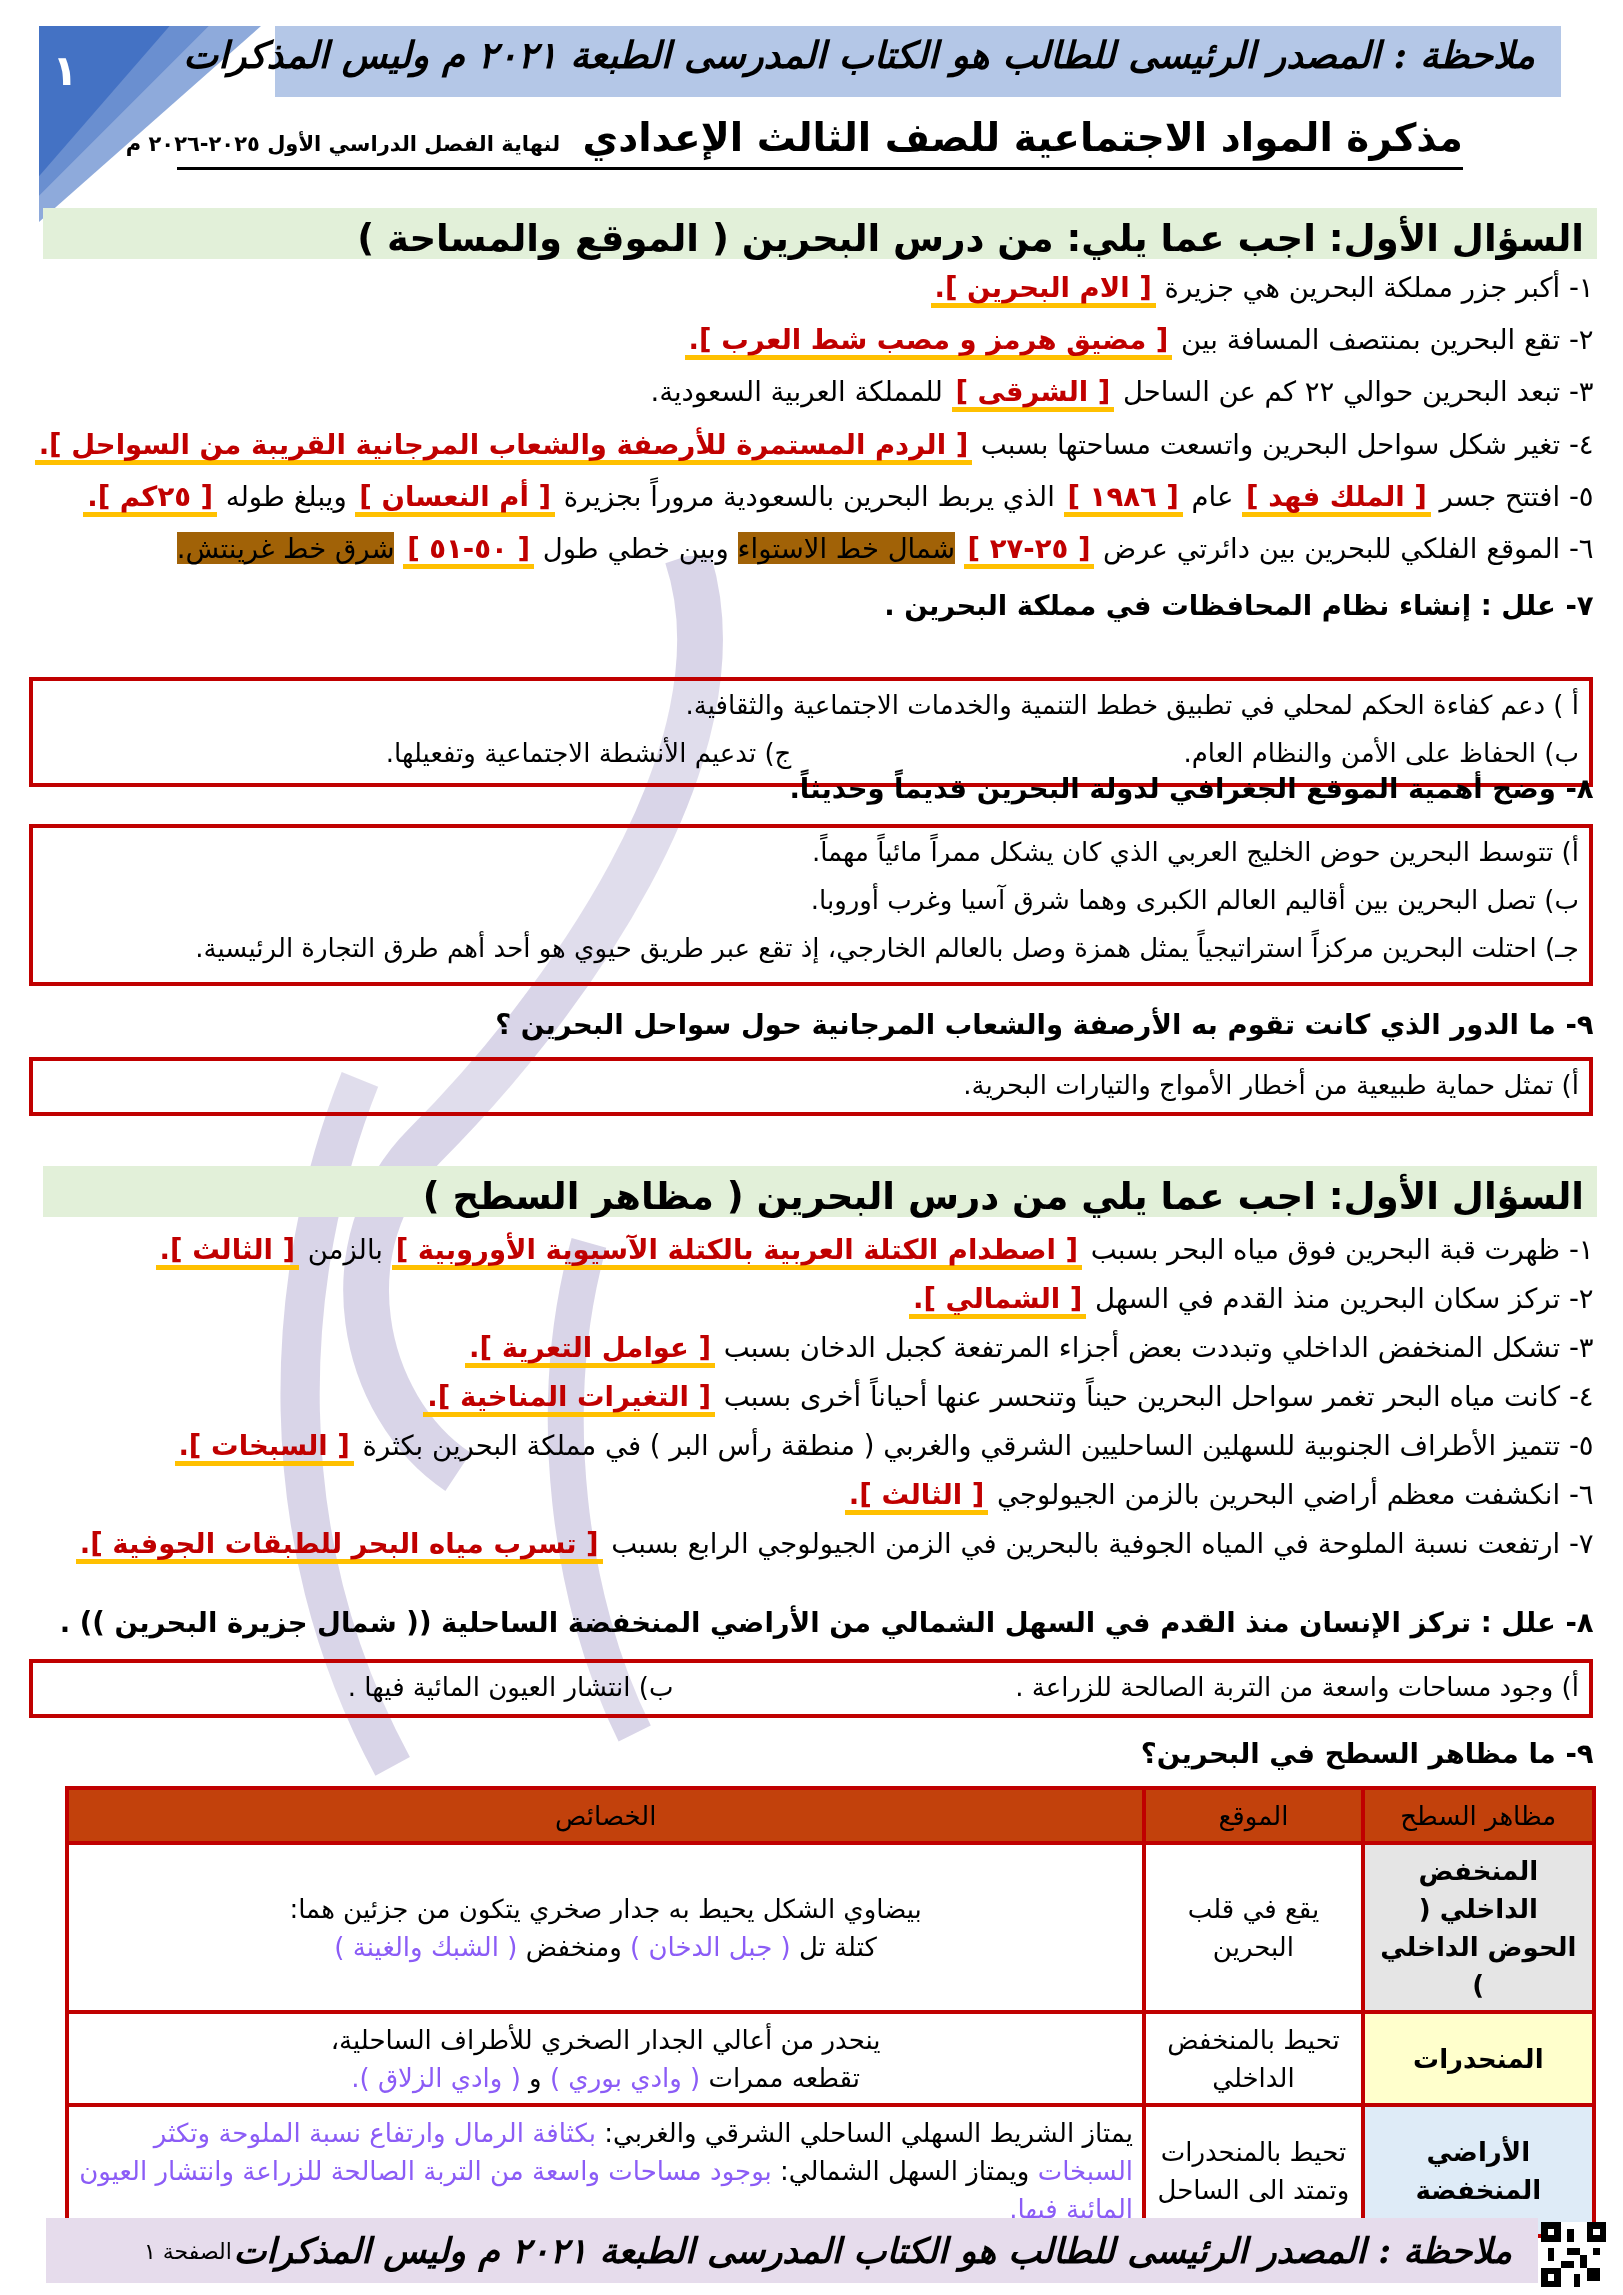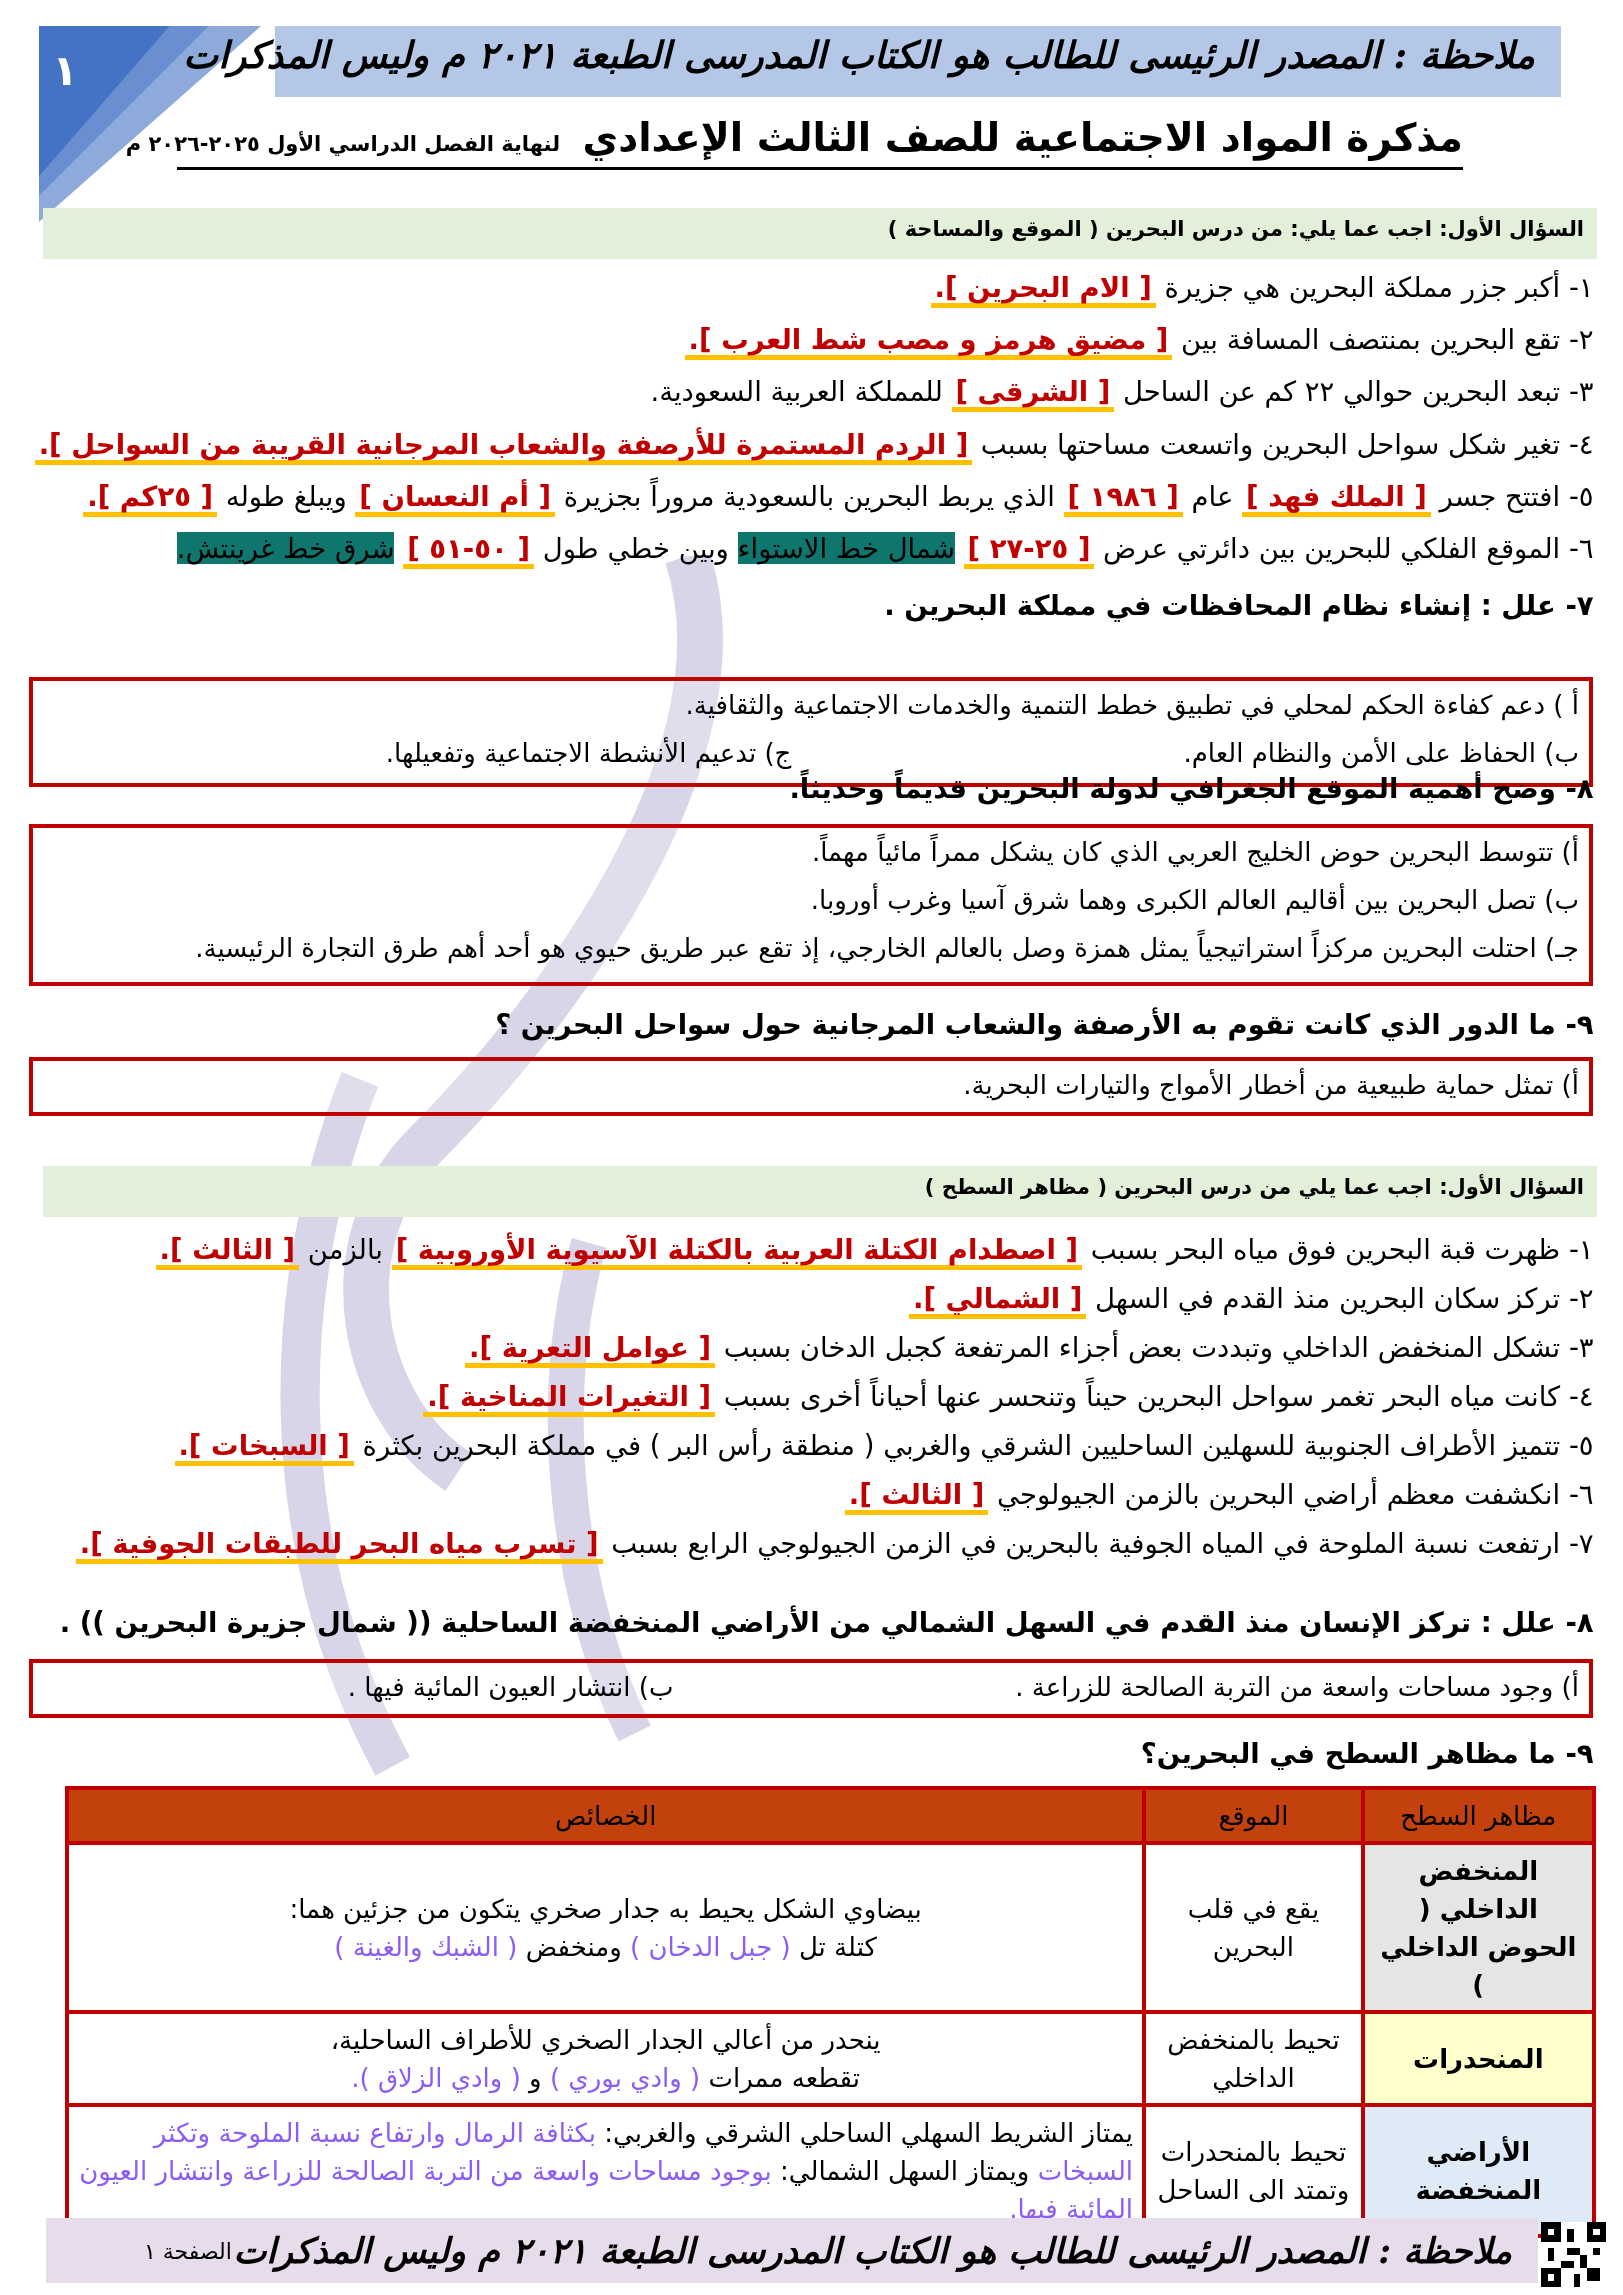--- a/index.html
+++ b/index.html
@@ -8,24 +8,24 @@
   .abs{position:absolute;}
   .rtl{direction:rtl;text-align:right;}
   .corner{left:39px;top:26px;width:222px;height:196px;}
   .page-num{position:absolute;left:39px;top:46px;font-size:42px;color:#fff;font-weight:bold;width:52px;text-align:center;}
   .banner{left:275px;top:26px;width:1286px;height:71px;background:#b4c7e7;}
   .banner-text{position:absolute;right:26px;top:6.5px;font-size:37px;font-style:italic;font-weight:bold;font-family:"DejaVu Serif","Liberation Serif",serif;white-space:nowrap;}
   .title{left:177px;top:115px;width:1286px;height:52px;border-bottom:3.9px solid #000;white-space:nowrap;}
   .title-main{font-size:39px;font-weight:bold;}
   .title-sub{font-size:21px;font-weight:bold;margin-right:19px;}
   .sec-head{left:43px;width:1554px;height:51px;background:#e2f0d9;}
-  .sec-head span{position:absolute;right:13px;top:9.2px;font-size:21px;font-weight:bold;white-space:nowrap;}
+  .sec-head span{position:absolute;right:13px;top:9.2px;font-size:37px;font-weight:bold;white-space:nowrap;}
   .line{right:29.4px;width:1570px;font-size:27.5px;white-space:nowrap;height:50px;line-height:50px;}
   .ans{color:#c00000;font-weight:bold;border-bottom:5.2px solid #ffc000;padding:0 3.9px;}
-  .hl{background:#0f766e;}
+  .hl{background:#a16207;}
   .q{right:29.4px;font-size:27.5px;font-weight:bold;white-space:nowrap;}
   .box{left:29.4px;width:1564px;border:4.6px solid #c00000;box-sizing:border-box;background:rgba(255,255,255,0.2);}
   .box .row{position:relative;height:48px;font-size:26px;line-height:48px;padding-right:10.5px;white-space:nowrap;}
   .col-a{position:absolute;right:10.5px;}
   .col-b{position:absolute;}
   table.surface{position:absolute;left:65px;top:1786px;width:1531px;border-collapse:collapse;font-size:26px;direction:rtl;}
   table.surface td,table.surface th{border:4.6px solid #c00000;text-align:center;vertical-align:middle;padding:6.5px 9.2px;line-height:38px;}
   table.surface th{background:#c2410c;font-weight:normal;height:38px;}
   .c-feature{width:209px;font-weight:bold;}
   .c-loc{width:196px;}

